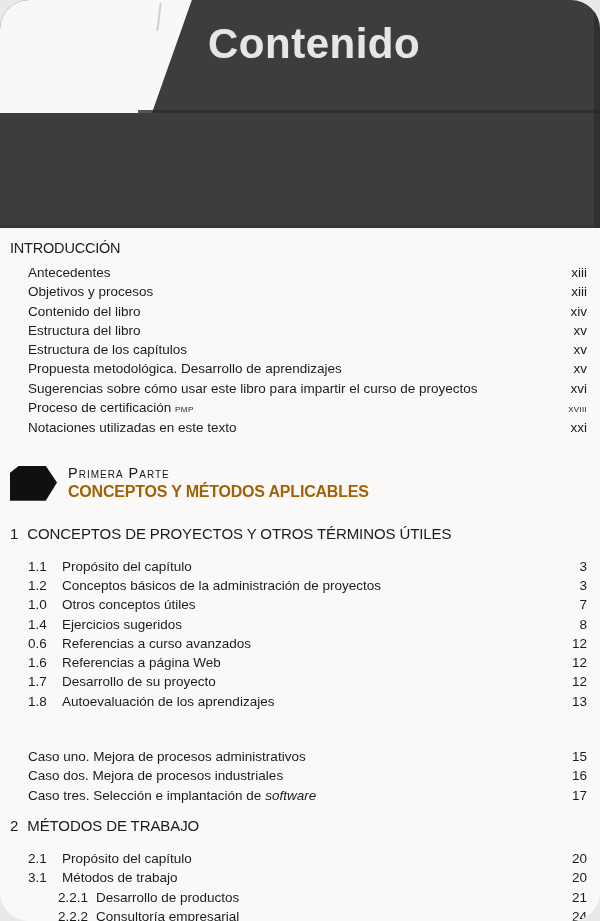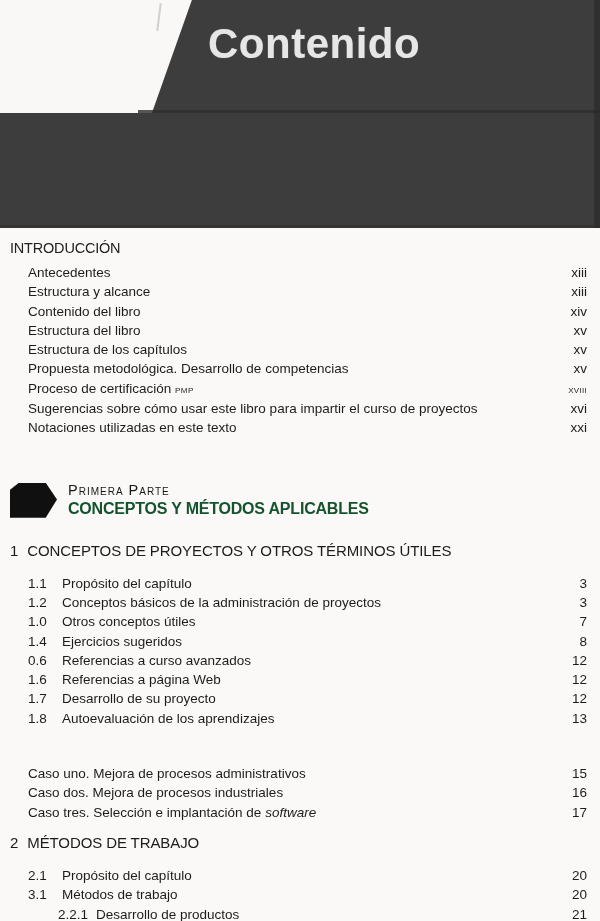--- a/index.html
+++ b/index.html
@@ -5,20 +5,21 @@
   html, body { margin: 0; padding: 0; background: #e9e9e9; }
   .page {
     position: relative;
     width: 600px;
     height: 921px;
     margin: 0 auto;
     background: #faf9f7;
     overflow: hidden;
     font-family: "Liberation Sans", sans-serif;
     color: #1c1c1c;
+    border-radius: 29px;
   }
 
   
   .hero {
     position: absolute;
     top: 0; left: 0;
     width: 600px; height: 228px;
     background: #3d3d3d;
   }
   .hero-right-shade {
@@ -104,21 +105,21 @@
   }
   .it { font-style: italic; }
   .row-page.sc-page {
     font-variant: small-caps;
     font-size: 11px;
     letter-spacing: .3px;
   }
 
   
   .part-banner {
-    margin-top: 45px;
+    margin-top: 28px;
     display: flex;
     align-items: flex-start;
     gap: 11px;
   }
   .part-arrow {
     flex: none;
     width: 47px; height: 35px;
     background: #101010;
     clip-path: polygon(19% 0, 76% 0, 100% 48%, 76% 100%, 0 100%, 0 20%);
   }
@@ -127,21 +128,21 @@
     font-size: 14.5px;
     letter-spacing: 1px;
     line-height: 15px;
     color: #171717;
   }
   .part-title {
     margin-top: 2px;
     font-size: 16px;
     font-weight: bold;
     letter-spacing: -0.2px;
-    color: #14532d;
+    color: #a16207;
   }
 
   
   .chapter { margin-top: 24px; }
   .chapter + .chapter { margin-top: 12px; }
   .chapter-heading {
     margin: 0;
     display: flex;
     gap: 9px;
     font-size: 15px;
@@ -170,46 +171,46 @@
   <main class="toc">
 
     <section class="intro-block">
       <h2 class="section-heading">INTRODUCCIÓN</h2>
       <div class="rows" id="intro-rows">
           <div class="row">
             <span class="row-label">Antecedentes</span>
             <span class="row-page">xiii</span>
           </div>
           <div class="row">
-            <span class="row-label">Estructura y alcance</span>
+            <span class="row-label">Objetivos y procesos</span>
             <span class="row-page">xiii</span>
           </div>
           <div class="row">
             <span class="row-label">Contenido del libro</span>
             <span class="row-page">xiv</span>
           </div>
           <div class="row">
             <span class="row-label">Estructura del libro</span>
             <span class="row-page">xv</span>
           </div>
           <div class="row">
             <span class="row-label">Estructura de los capítulos</span>
             <span class="row-page">xv</span>
           </div>
           <div class="row">
-            <span class="row-label">Propuesta metodológica. Desarrollo de competencias</span>
+            <span class="row-label">Propuesta metodológica. Desarrollo de aprendizajes</span>
             <span class="row-page">xv</span>
+          </div>
+          <div class="row">
+            <span class="row-label">Sugerencias sobre cómo usar este libro para impartir el curso de proyectos</span>
+            <span class="row-page">xvi</span>
           </div>
           <div class="row">
             <span class="row-label">Proceso de certificación <span class="sc">pmp</span></span>
             <span class="row-page sc-page">xviii</span>
-          </div>
-          <div class="row">
-            <span class="row-label">Sugerencias sobre cómo usar este libro para impartir el curso de proyectos</span>
-            <span class="row-page">xvi</span>
           </div>
           <div class="row">
             <span class="row-label">Notaciones utilizadas en este texto</span>
             <span class="row-page">xxi</span>
           </div>
         </div>
     </section>
 
     <section class="part-banner">
       <span class="part-arrow"></span>

